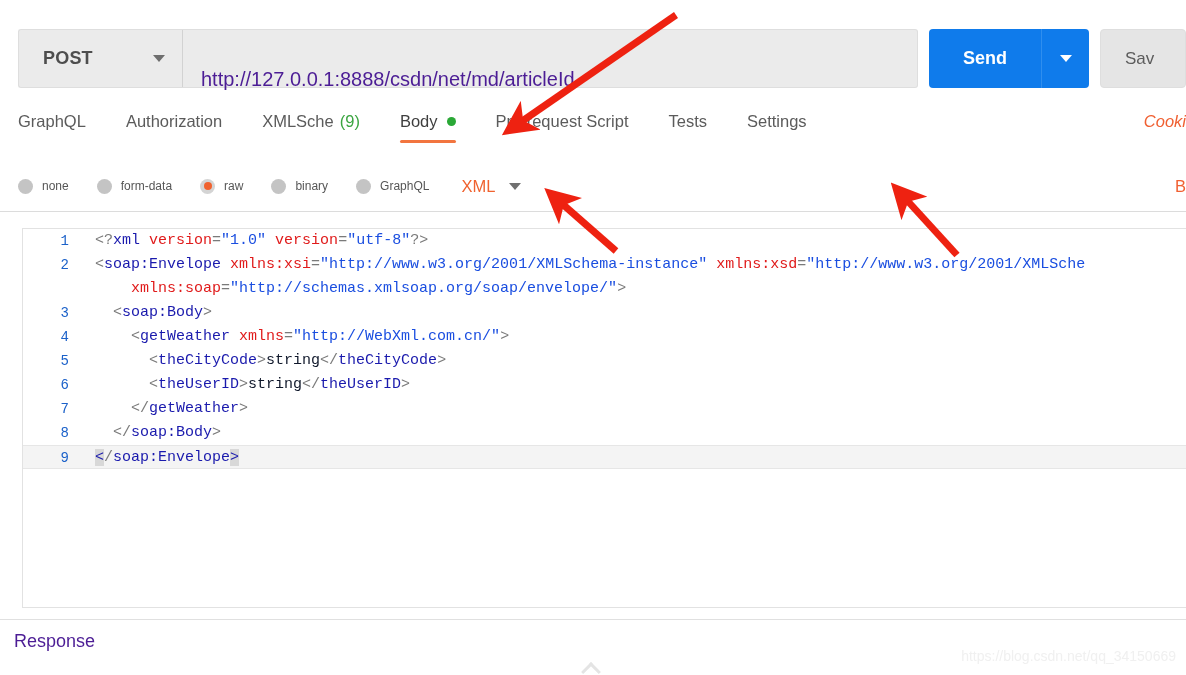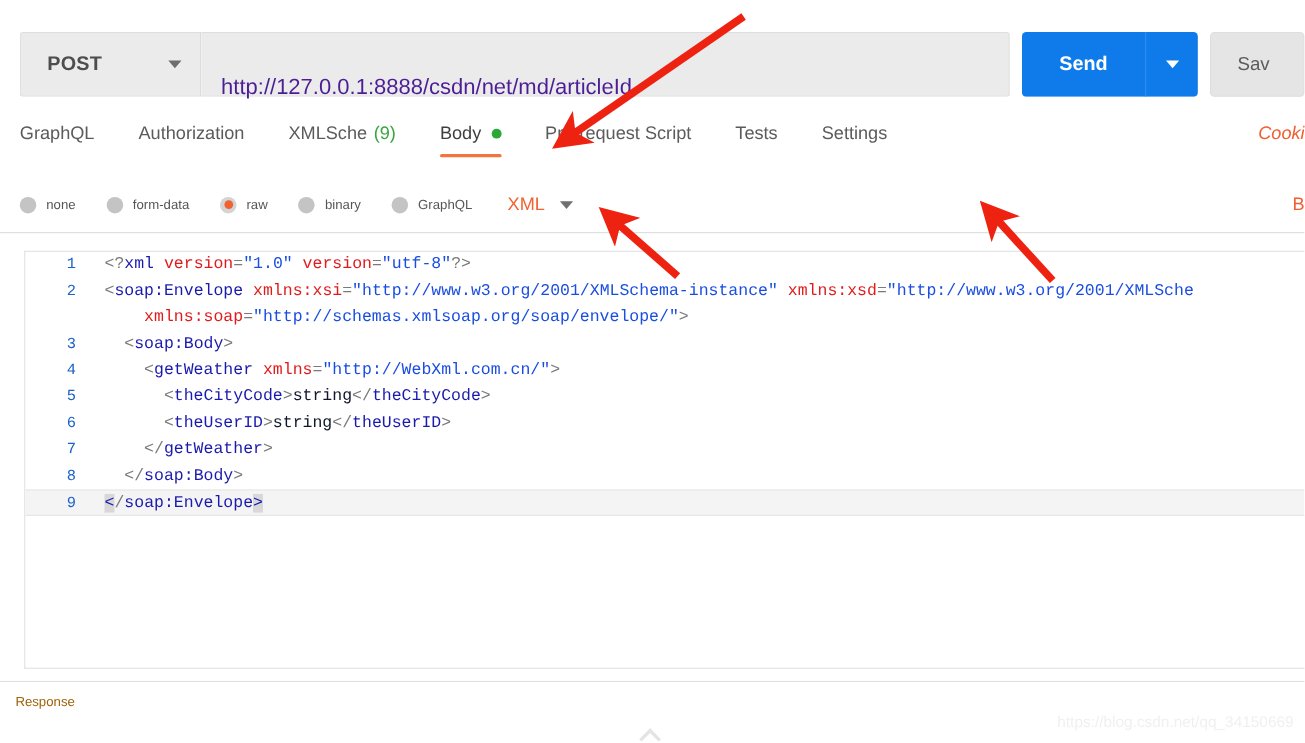--- a/index.html
+++ b/index.html
@@ -284,22 +284,22 @@
     position: absolute;
     left: 0; right: 0;
     top: 619px;
     height: 1px;
     background: #e0e0e0;
   }
   .response-label {
     position: absolute;
     left: 14px;
     top: 631px;
-    font-size: 12px;
-    color: #a16207;
+    font-size: 18px;
+    color: #4c1d95;
   }
   .chevron-up {
     position: absolute;
     left: 584px;
     top: 665px;
     width: 18px; height: 10px;
   }
   .chevron-up::before {
     content: "";
     position: absolute;

